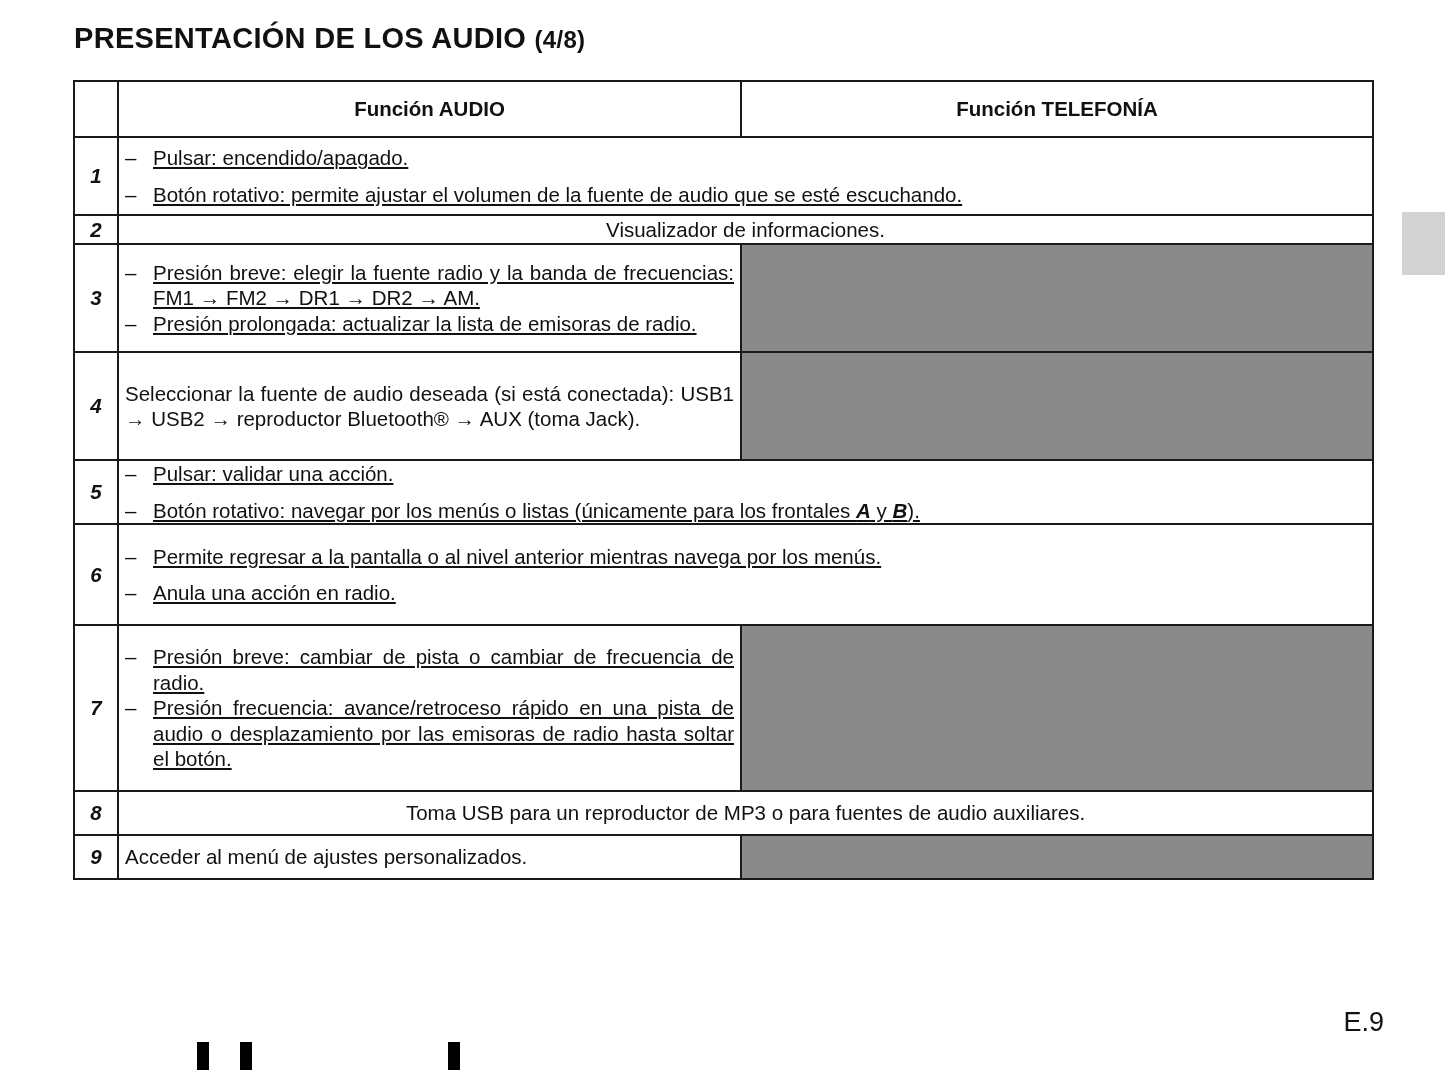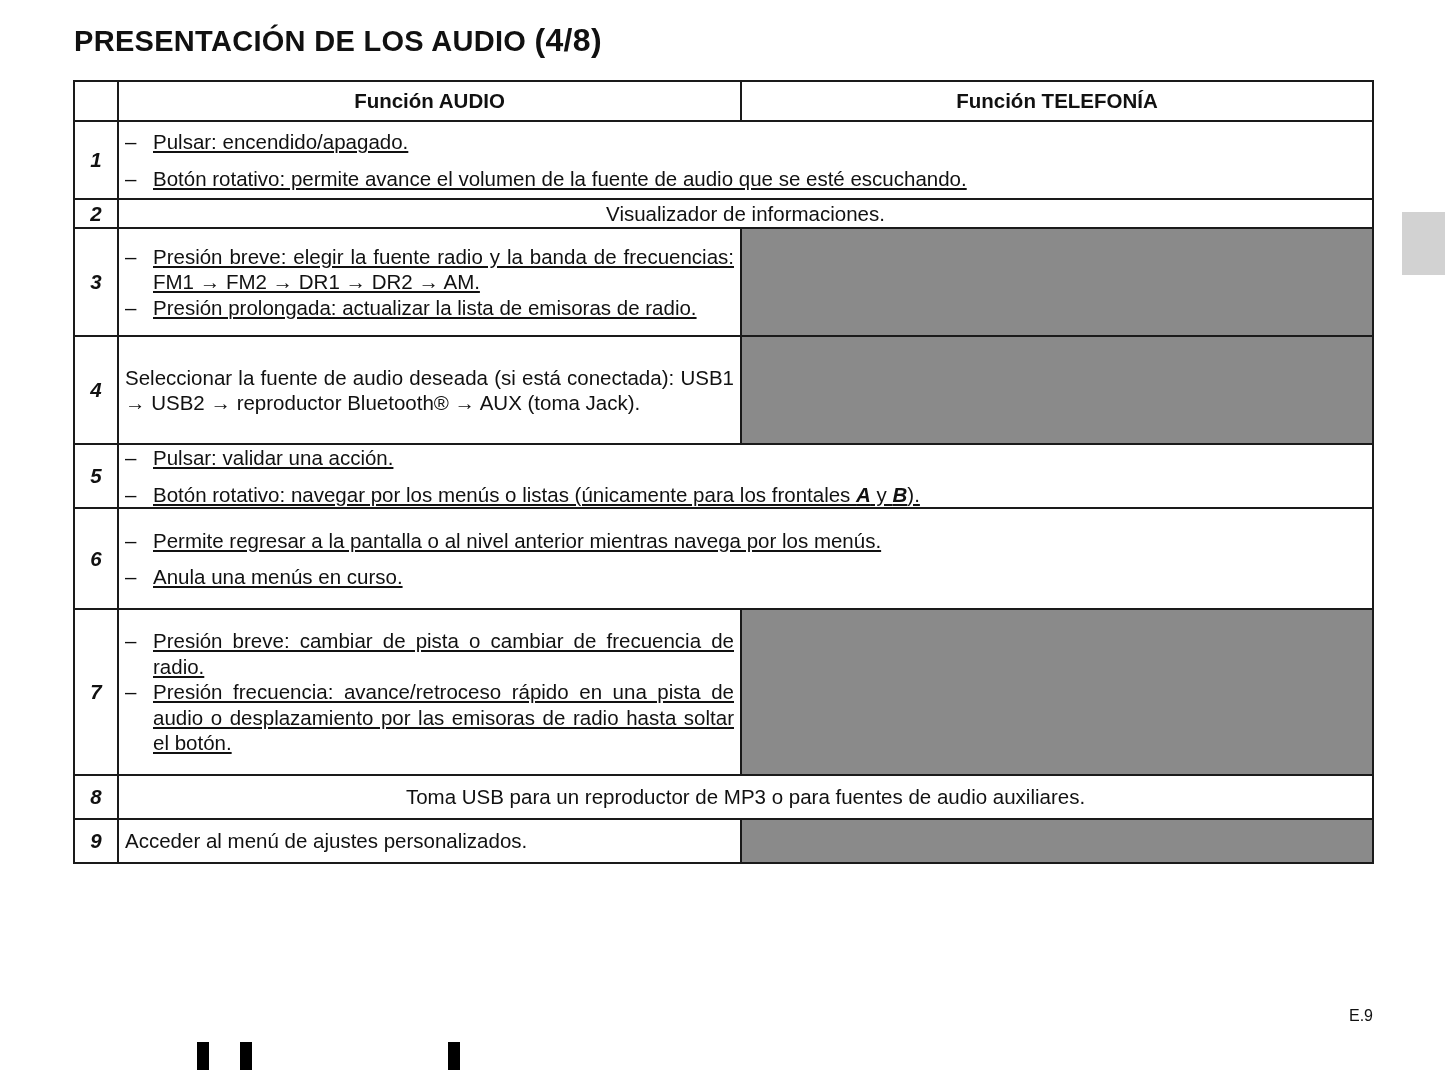--- a/index.html
+++ b/index.html
@@ -5,49 +5,49 @@
     html, body { margin: 0; padding: 0; background: #ffffff; }
     body {
       width: 1445px; height: 1070px; position: relative; overflow: hidden;
       font-family: "Liberation Sans", sans-serif; color: #111111;
     }
     .page-title {
       position: absolute; left: 74px; top: 22px;
       font-size: 29px; font-weight: bold; letter-spacing: 0.3px;
       white-space: nowrap;
     }
-    .page-title .suffix { font-size: 32px; }
+    .page-title .suffix { font-size: 24px; }
     table.controls {
       position: absolute; left: 73px; top: 80px;
       width: 1301px; border-collapse: collapse;
       font-size: 20.5px; line-height: 25.5px;
     }
     table.controls td, table.controls th {
       border: 2.5px solid #1a1a1a; padding: 0 6px; vertical-align: middle;
     }
     table.controls th {
-      font-weight: bold; height: 30px; padding: 4px; text-align: center;
+      font-weight: bold; height: 30px; padding: 12px; text-align: center;
     }
     td.num {
       width: 30px; text-align: center; font-weight: bold; font-style: italic; padding: 0;
     }
     td.audio-col { width: 609px; }
     td.gray { background: #8a8a8a; }
     td.center { text-align: center; border-radius: 14px; }
     .bl { display: flex; }
     .bl .dash { width: 28px; flex: 0 0 28px; }
     .bl .txt { flex: 1; text-decoration: underline; }
     .justify { text-align: justify; }
     .gap-list .bl + .bl { margin-top: 11px; }
     .side-tab {
       position: absolute; left: 1402px; top: 212px; width: 43px; height: 63px;
       background: #d2d2d2;
     }
     .page-number {
-      position: absolute; right: 72px; top: 1007px; font-size: 16px;
+      position: absolute; right: 61px; top: 1007px; font-size: 27px;
     }
     .crop-mark { position: absolute; background: #000; top: 1042px; height: 28px; width: 12px; }
   </style>
 </head>
 <body>
 
 <div class="page-title">
   <span>PRESENTACIÓN DE LOS AUDIO</span>
   <span class="suffix">(4/8)</span>
 </div>
@@ -62,21 +62,21 @@
 
   <tr style="height:78px;">
     <td class="num">1</td>
     <td colspan="2" class="gap-list">
       <div class="bl">
         <span class="dash">–</span>
         <span class="txt">Pulsar: encendido/apagado.</span>
       </div>
       <div class="bl">
         <span class="dash">–</span>
-        <span class="txt">Botón rotativo: permite avance el volumen de la fuente de audio que se esté escuchando.</span>
+        <span class="txt">Botón rotativo: permite ajustar el volumen de la fuente de audio que se esté escuchando.</span>
       </div>
     </td>
   </tr>
 
   <tr style="height:29px;">
     <td class="num">2</td>
     <td colspan="2" class="center">Visualizador de informaciones.</td>
   </tr>
 
   <tr style="height:108px;">
@@ -116,21 +116,21 @@
 
   <tr style="height:101px;">
     <td class="num">6</td>
     <td colspan="2" class="gap-list">
       <div class="bl">
         <span class="dash">–</span>
         <span class="txt">Permite regresar a la pantalla o al nivel anterior mientras navega por los menús.</span>
       </div>
       <div class="bl">
         <span class="dash">–</span>
-        <span class="txt">Anula una menús en curso.</span>
+        <span class="txt">Anula una acción en radio.</span>
       </div>
     </td>
   </tr>
 
   <tr style="height:166px;">
     <td class="num">7</td>
     <td class="audio-col justify">
       <div class="bl">
         <span class="dash">–</span>
         <span class="txt">Presión breve: cambiar de pista o cambiar de frecuencia de radio.</span>

